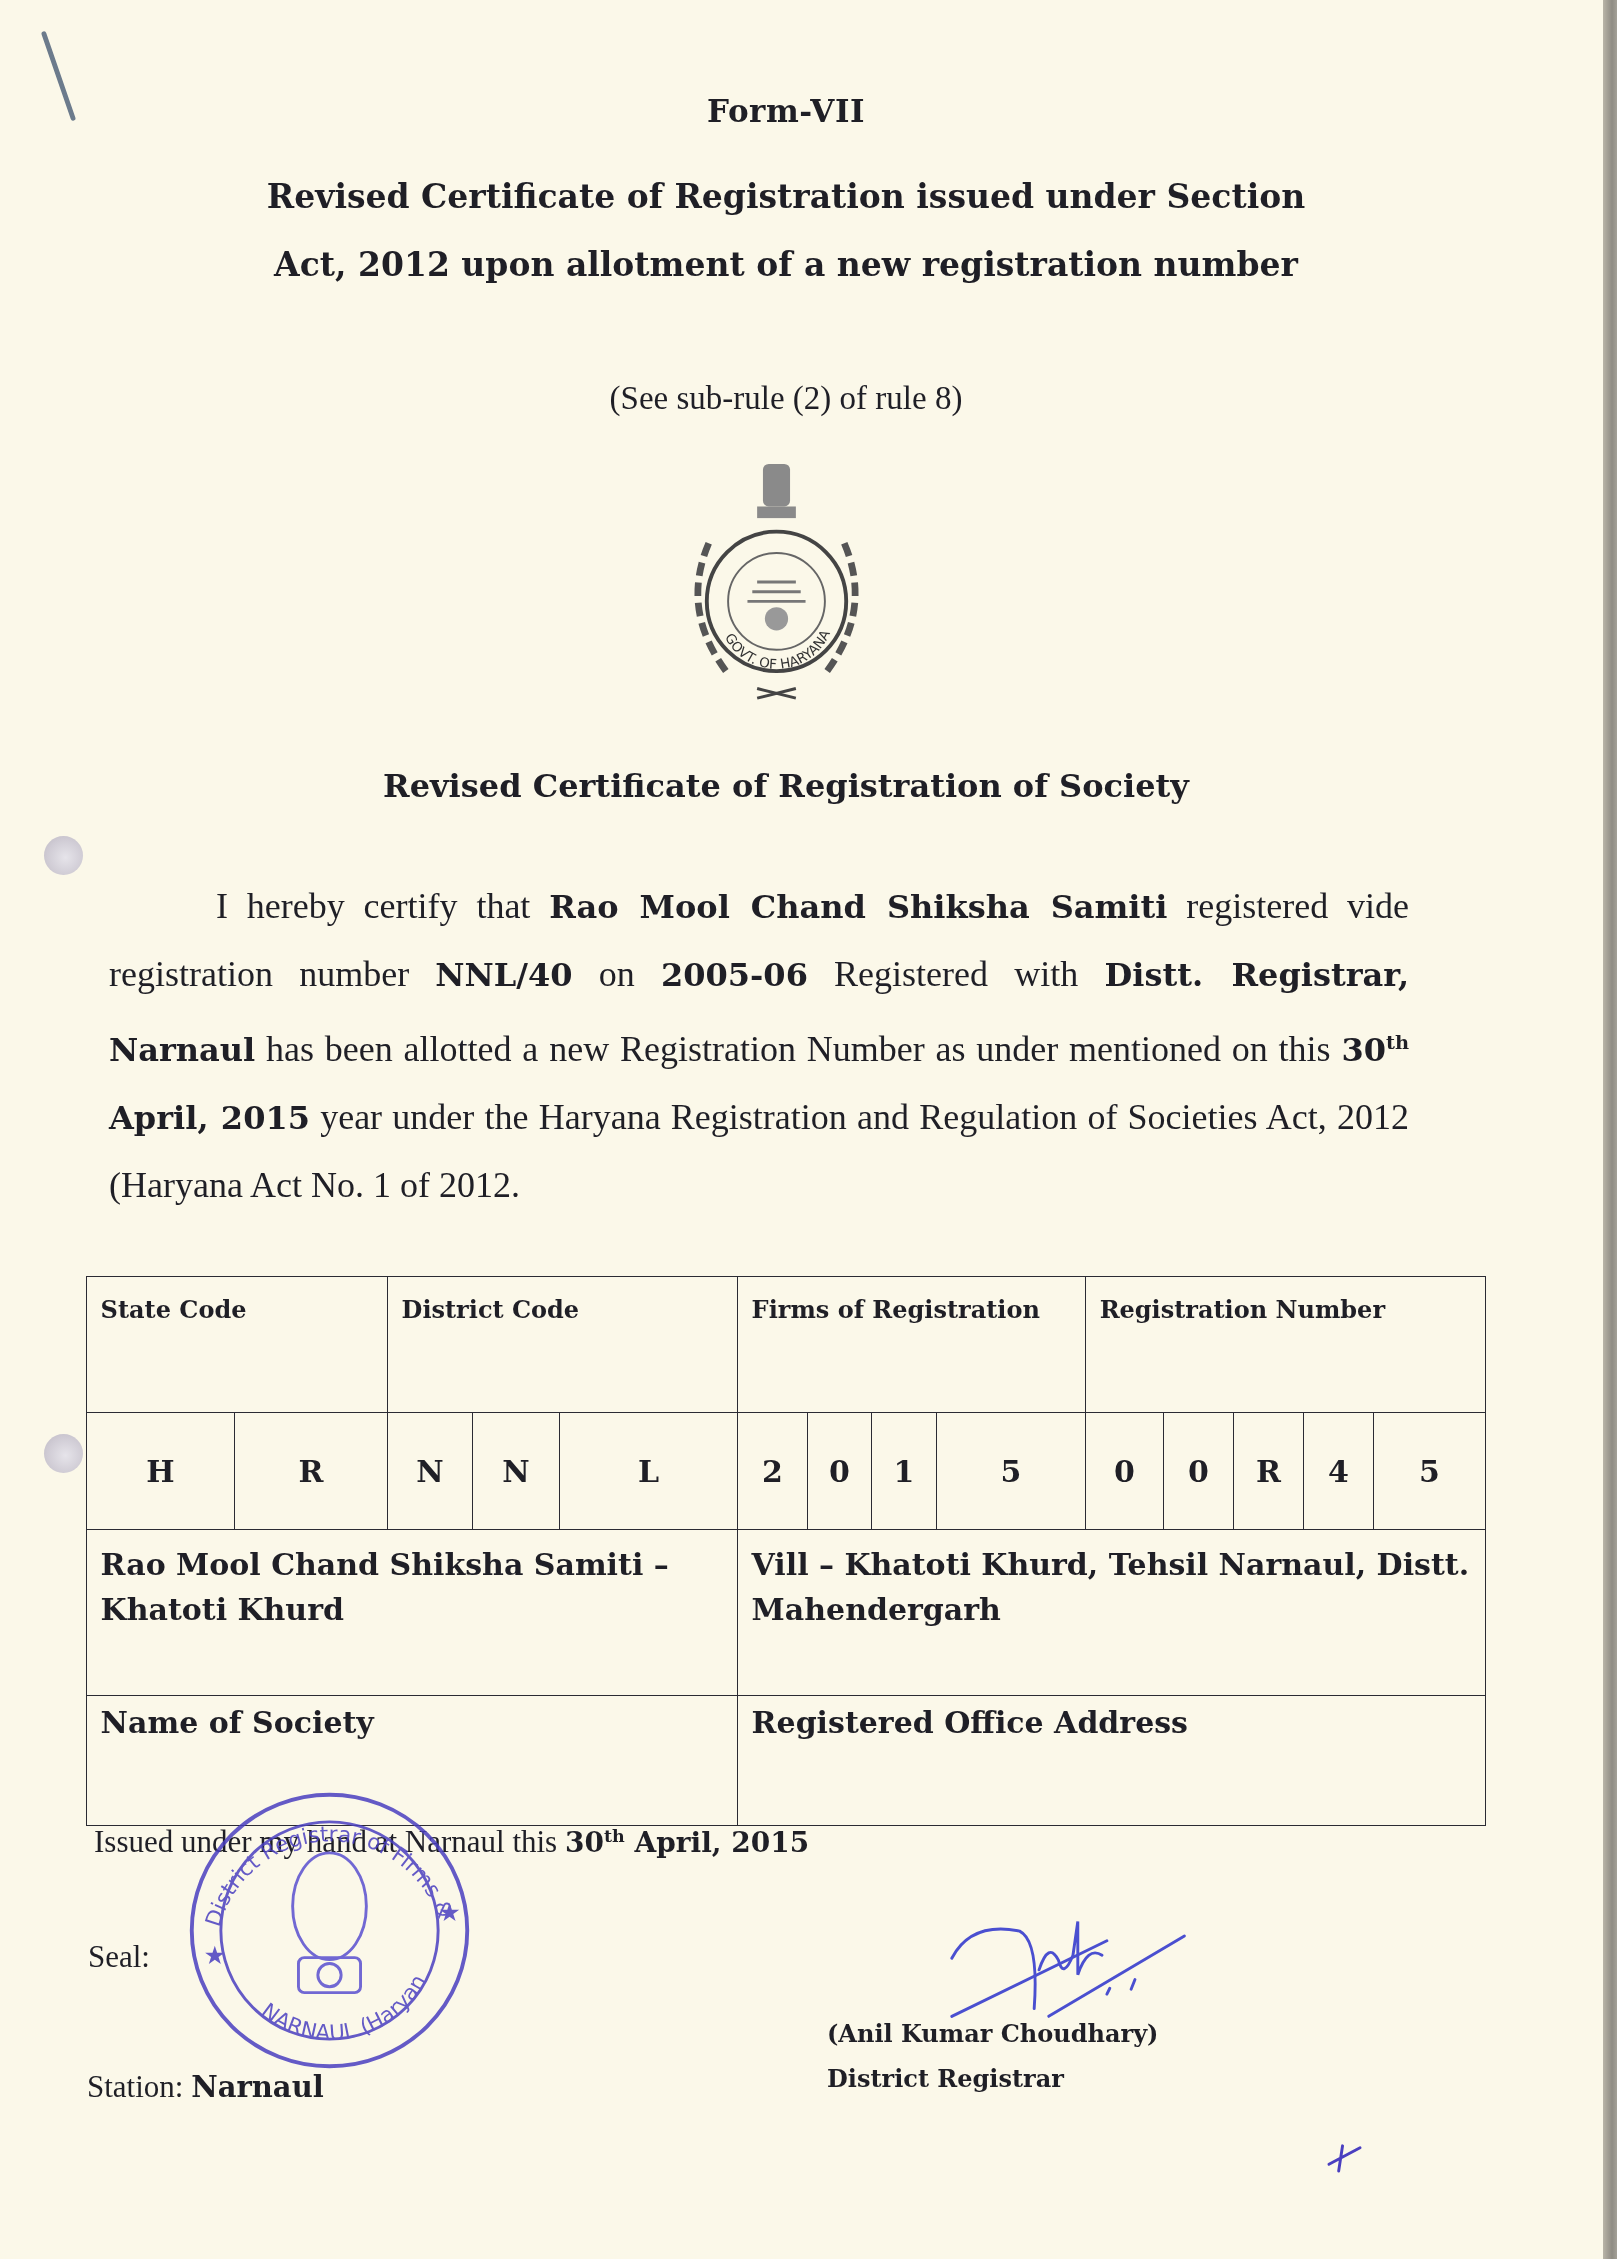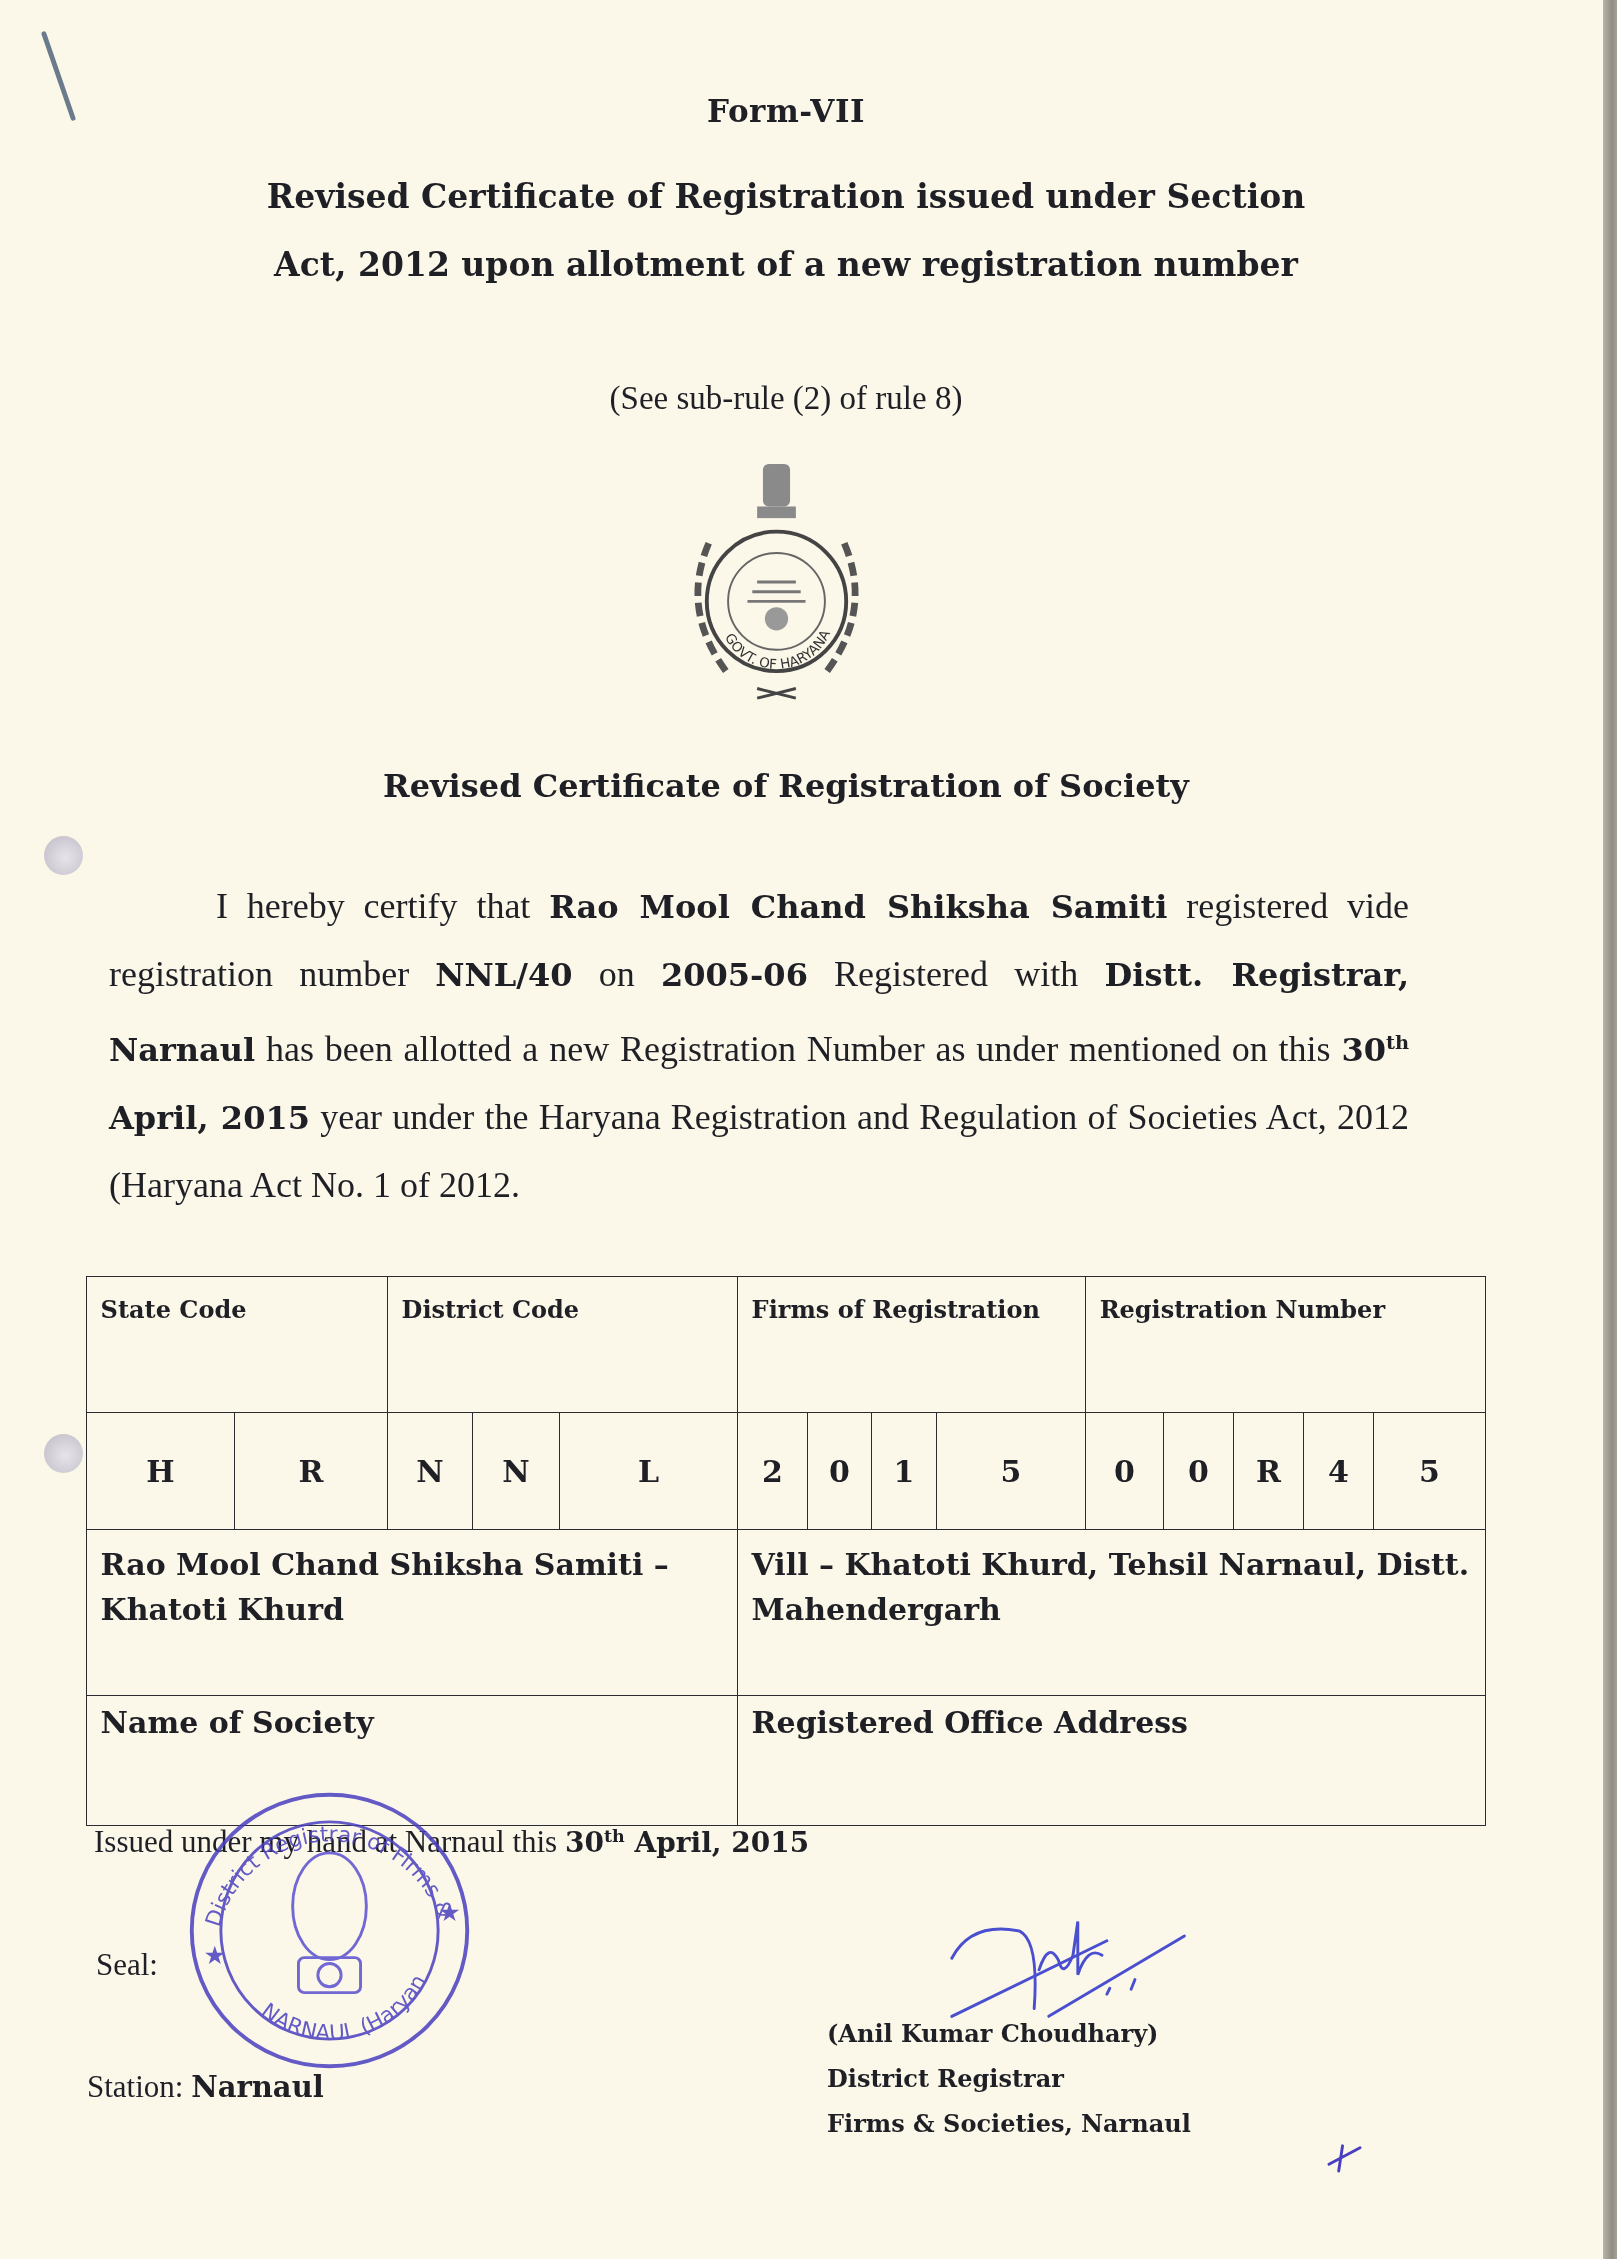--- a/index.html
+++ b/index.html
@@ -28,21 +28,21 @@
   table.reg { position:absolute; left:86px; top:1276px; width:1396px;
     border-collapse:collapse; table-layout:fixed; }
   table.reg td { border:1.9px solid #2b2b33; vertical-align:top; padding:0; }
   table.reg td.hdr { height:116px; font-weight:bold; font-size:24px; padding:9.7px 13.6px; line-height:45px; }
   table.reg td.code { height:116px; text-align:center; vertical-align:middle; font-size:30px; font-weight:bold; }
   table.reg td.label { height:110px; font-weight:bold; font-size:30px; padding:9.7px 13.6px; }
   table.reg td.val { height:141px; font-weight:bold; font-size:30px; padding:11.6px 13.6px; line-height:45px; }
   .issued { left:94px; top:1824px; font-family:"Liberation Serif", serif; font-size:31px; }
   .issued b { font-family:"DejaVu Serif", serif; font-size:28px; }
   .issued sup { font-size:17.5px; }
-  .seal-label { left:96px; top:1939px; font-family:"Liberation Serif", serif; font-size:31px;margin-top:8px; }
+  .seal-label { left:88px; top:1939px; font-family:"Liberation Serif", serif; font-size:31px; }
   .station { left:87px; top:2069px; font-family:"Liberation Serif", serif; font-size:31px; }
   .station b { font-family:"DejaVu Serif", serif; font-size:29px; }
   .stamp { left:184px; top:1785px; width:291px; height:291px; }
   .sig { left:932px; top:1902px; width:311px; height:126px; }
   .sign-block { left:827px; top:2011px; font-size:24px; font-weight:bold; line-height:45px; }
   .tick { left:1325px; top:2140px; width:39px; height:34px; }
   .staple { left:39px; top:29px; width:39px; height:97px; }
   .hole { width:39px; height:39px; border-radius:50%; background:radial-gradient(circle at 55% 55%,#e6e4ea,#cfcbd4 60%,#bdb8c2); }
 </style>
 </head>
@@ -176,19 +176,18 @@
     <path d="M20 118 L180 40"></path>
     <path d="M110 70 Q120 40 130 60 Q135 80 145 55 L150 20 L150 75 Q160 45 175 55"></path>
     <path d="M120 118 L260 35"></path>
     <path d="M180 95 l3 -6 M205 90 l4 -10"></path>
   </g>
 </svg>
 
 <div class="abs sign-block">
   <div>(Anil Kumar Choudhary)</div>
   <div>District Registrar</div>
-  <div>Firms &amp; Societies, Narnaul</div>
 </div>
 
 <svg class="abs tick" viewBox="0 0 40 35">
   <path d="M4 25 L36 8 M18 6 L14 32" stroke="#4a3fc0" stroke-width="3" fill="none" stroke-linecap="round"></path>
 </svg>
 
 
 </body></html>

